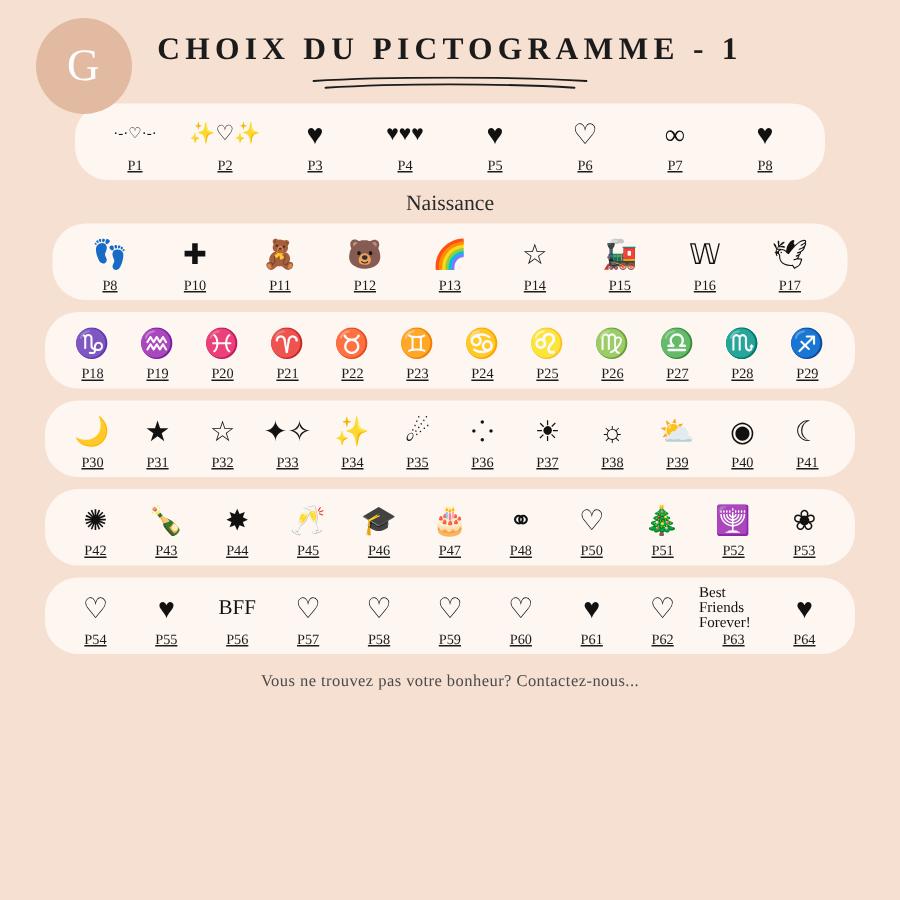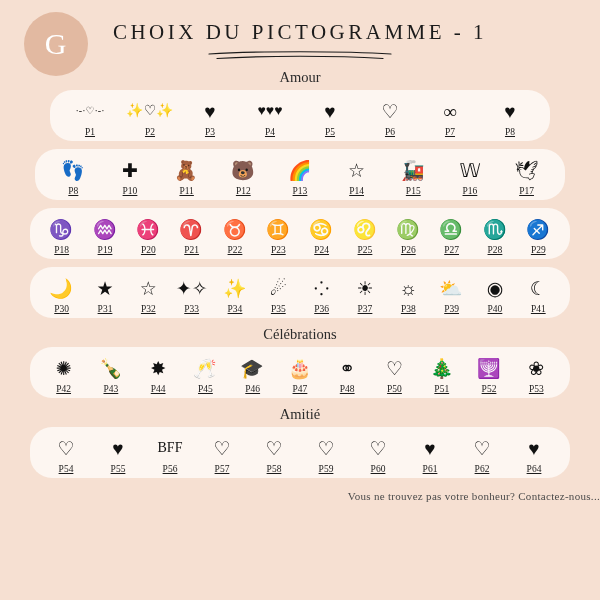--- a/index.html
+++ b/index.html
@@ -32,21 +32,21 @@
     color: #ffffff;
     letter-spacing: 1px;
   }
   .title {
     text-align: center;
     padding-top: 20px;
     font-family: "Liberation Serif", serif;
     font-size: 21px;
     letter-spacing: 3.5px;
     color: #1b1b1b;
-    font-weight: normal;
+    font-weight: bold;
   }
   .title-underline {
     margin: 6px auto 0 auto;
     width: 190px;
     height: 10px;
   }
   .section {
     margin-top: 8px;
   }
   .section-title {
@@ -93,21 +93,21 @@
   }
   
   .w-amour { width: 500px; }
   .w-naissance { width: 530px; }
   .w-astro { width: 540px; }
   .w-celestes { width: 540px; }
   .w-celebrations { width: 540px; }
   .w-amitie { width: 540px; }
 
   .footer {
-    text-align: right;
+    text-align: center;
     font-family: "Liberation Serif", serif;
     font-size: 11px;
     color: #4a4a4a;
     margin-top: 12px;
     letter-spacing: 0.3px;
   }
   svg { display: block; }
 </style>
 </head>
 <body>
@@ -119,21 +119,20 @@
 <div class="title">CHOIX DU PICTOGRAMME - 1</div>
 <div class="title-underline">
   <svg width="190" height="10" viewBox="0 0 190 10">
     <path d="M4 3 C 50 0, 140 0, 186 3" stroke="#1b1b1b" stroke-width="1.2" fill="none" stroke-linecap="round"></path>
     <path d="M12 7.5 C 60 4.5, 130 4.5, 178 7.5" stroke="#1b1b1b" stroke-width="1.2" fill="none" stroke-linecap="round"></path>
   </svg>
 </div>
 
 <div id="sections-root">
     <div class="section">
-      <div class="section-title">Amour</div>
       <div class="pill w-amour">
         <div class="item">
           <div class="glyph tiny">·-·♡·-·</div>
           <div class="code">P1</div>
         </div>
         <div class="item">
           <div class="glyph small">✨♡✨</div>
           <div class="code">P2</div>
         </div>
         <div class="item">
@@ -156,20 +155,21 @@
           <div class="glyph">∞</div>
           <div class="code">P7</div>
         </div>
         <div class="item">
           <div class="glyph">♥</div>
           <div class="code">P8</div>
         </div>
       </div>
     </div>
     <div class="section">
+      <div class="section-title">Naissance</div>
       <div class="pill w-naissance">
         <div class="item">
           <div class="glyph">👣</div>
           <div class="code">P8</div>
         </div>
         <div class="item">
           <div class="glyph">✚</div>
           <div class="code">P10</div>
         </div>
         <div class="item">
@@ -300,21 +300,20 @@
           <div class="glyph">◉</div>
           <div class="code">P40</div>
         </div>
         <div class="item">
           <div class="glyph">☾</div>
           <div class="code">P41</div>
         </div>
       </div>
     </div>
     <div class="section">
-      <div class="section-title">Célébrations</div>
       <div class="pill w-celebrations">
         <div class="item">
           <div class="glyph">✺</div>
           <div class="code">P42</div>
         </div>
         <div class="item">
           <div class="glyph">🍾</div>
           <div class="code">P43</div>
         </div>
         <div class="item">
@@ -349,21 +348,20 @@
           <div class="glyph">🕎</div>
           <div class="code">P52</div>
         </div>
         <div class="item">
           <div class="glyph">❀</div>
           <div class="code">P53</div>
         </div>
       </div>
     </div>
     <div class="section">
-      <div class="section-title">Amitié</div>
       <div class="pill w-amitie">
         <div class="item">
           <div class="glyph">♡</div>
           <div class="code">P54</div>
         </div>
         <div class="item">
           <div class="glyph">♥</div>
           <div class="code">P55</div>
         </div>
         <div class="item">
@@ -388,20 +386,24 @@
         </div>
         <div class="item">
           <div class="glyph">♥</div>
           <div class="code">P61</div>
         </div>
         <div class="item">
           <div class="glyph">♡</div>
           <div class="code">P62</div>
         </div>
         <div class="item">
+          <div class="glyph tiny">Best Friends Forever!</div>
+          <div class="code">P63</div>
+        </div>
+        <div class="item">
           <div class="glyph">♥</div>
           <div class="code">P64</div>
         </div>
       </div>
     </div>
   </div>
 
 <div class="footer">Vous ne trouvez pas votre bonheur? Contactez-nous...</div>
 
 </body></html>

